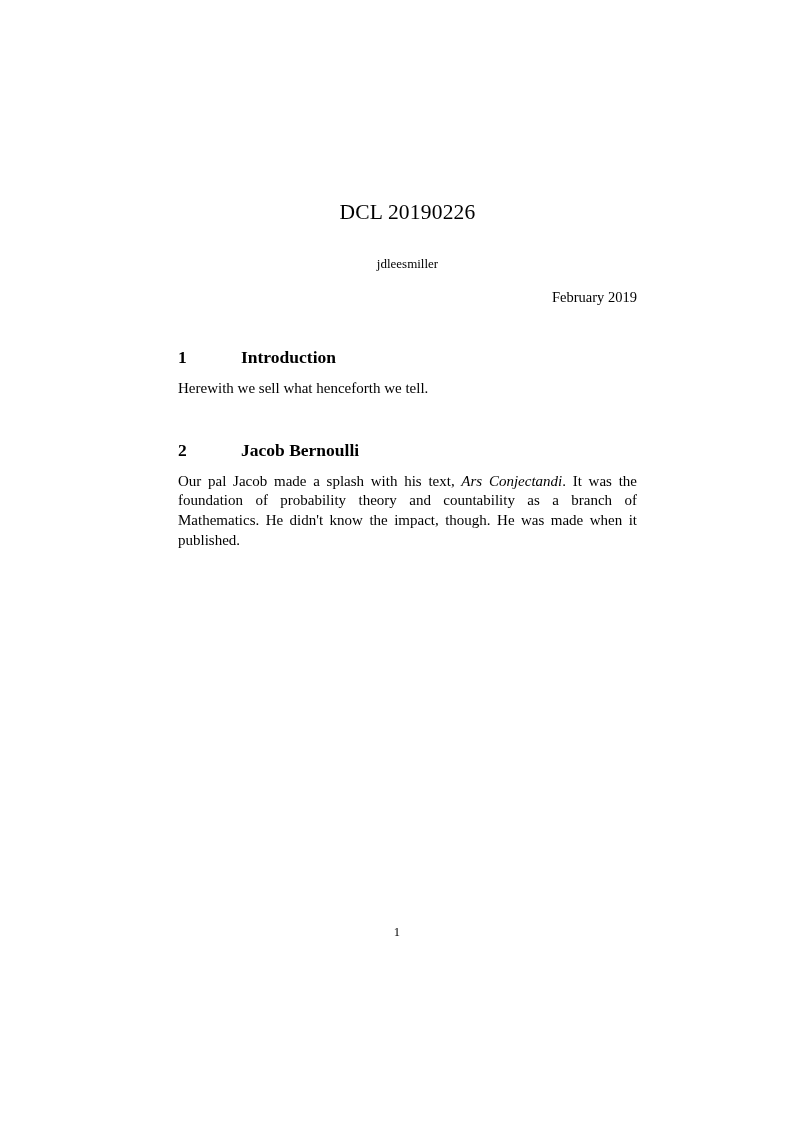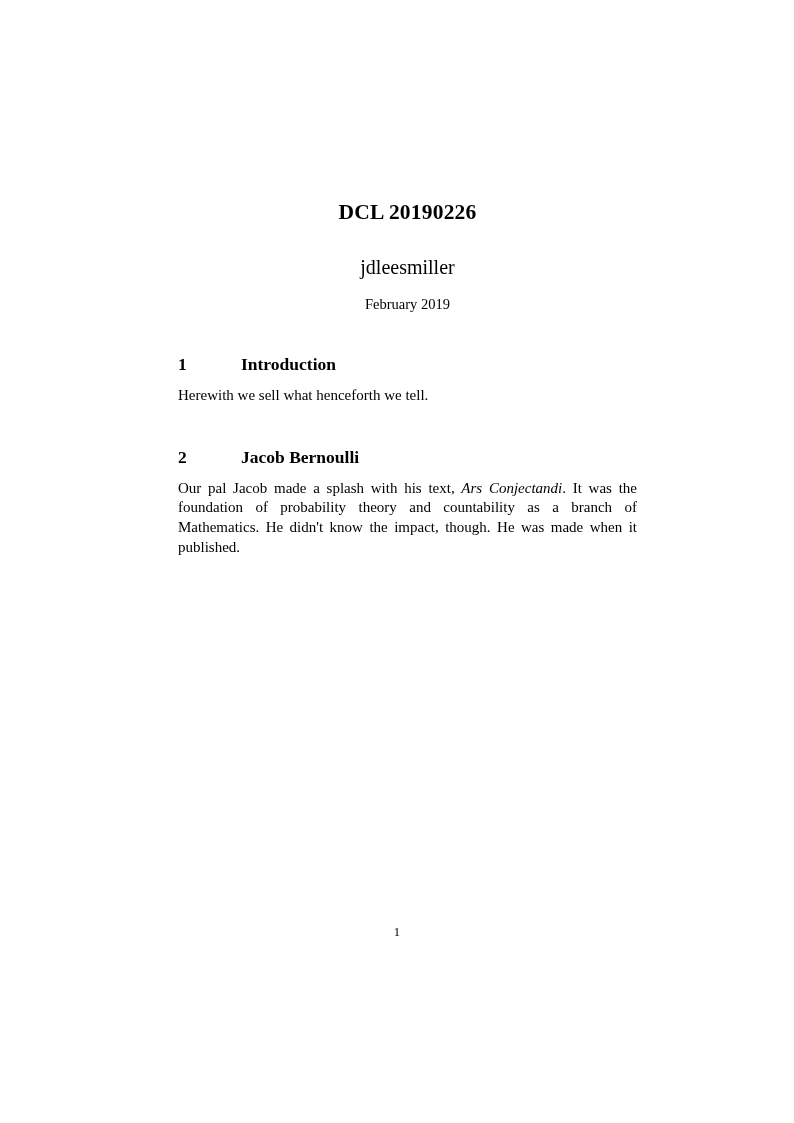--- a/index.html
+++ b/index.html
@@ -26,32 +26,32 @@
   .content {
     position: absolute;
     left: 178px;
     top: 200px;
     width: 459px;
   }
   .doc-title {
     font-size: 21.5px;
     text-align: center;
     margin: 0;
-    font-weight: bold;
+    font-weight: normal;
     letter-spacing: 0.2px;
   }
   .doc-author {
-    font-size: 20px;
+    font-size: 13px;
     text-align: center;
     margin: 31px 0 0 0;
     font-weight: normal;
   }
   .doc-date {
     font-size: 14.5px;
-    text-align: center;
+    text-align: right;
     margin: 17px 0 12px 0;
     font-weight: normal;
   }
   .section {
     margin-top: 41px;
   }
   .section-heading {
     font-size: 17.5px;
     font-weight: bold;
     margin: 0;

